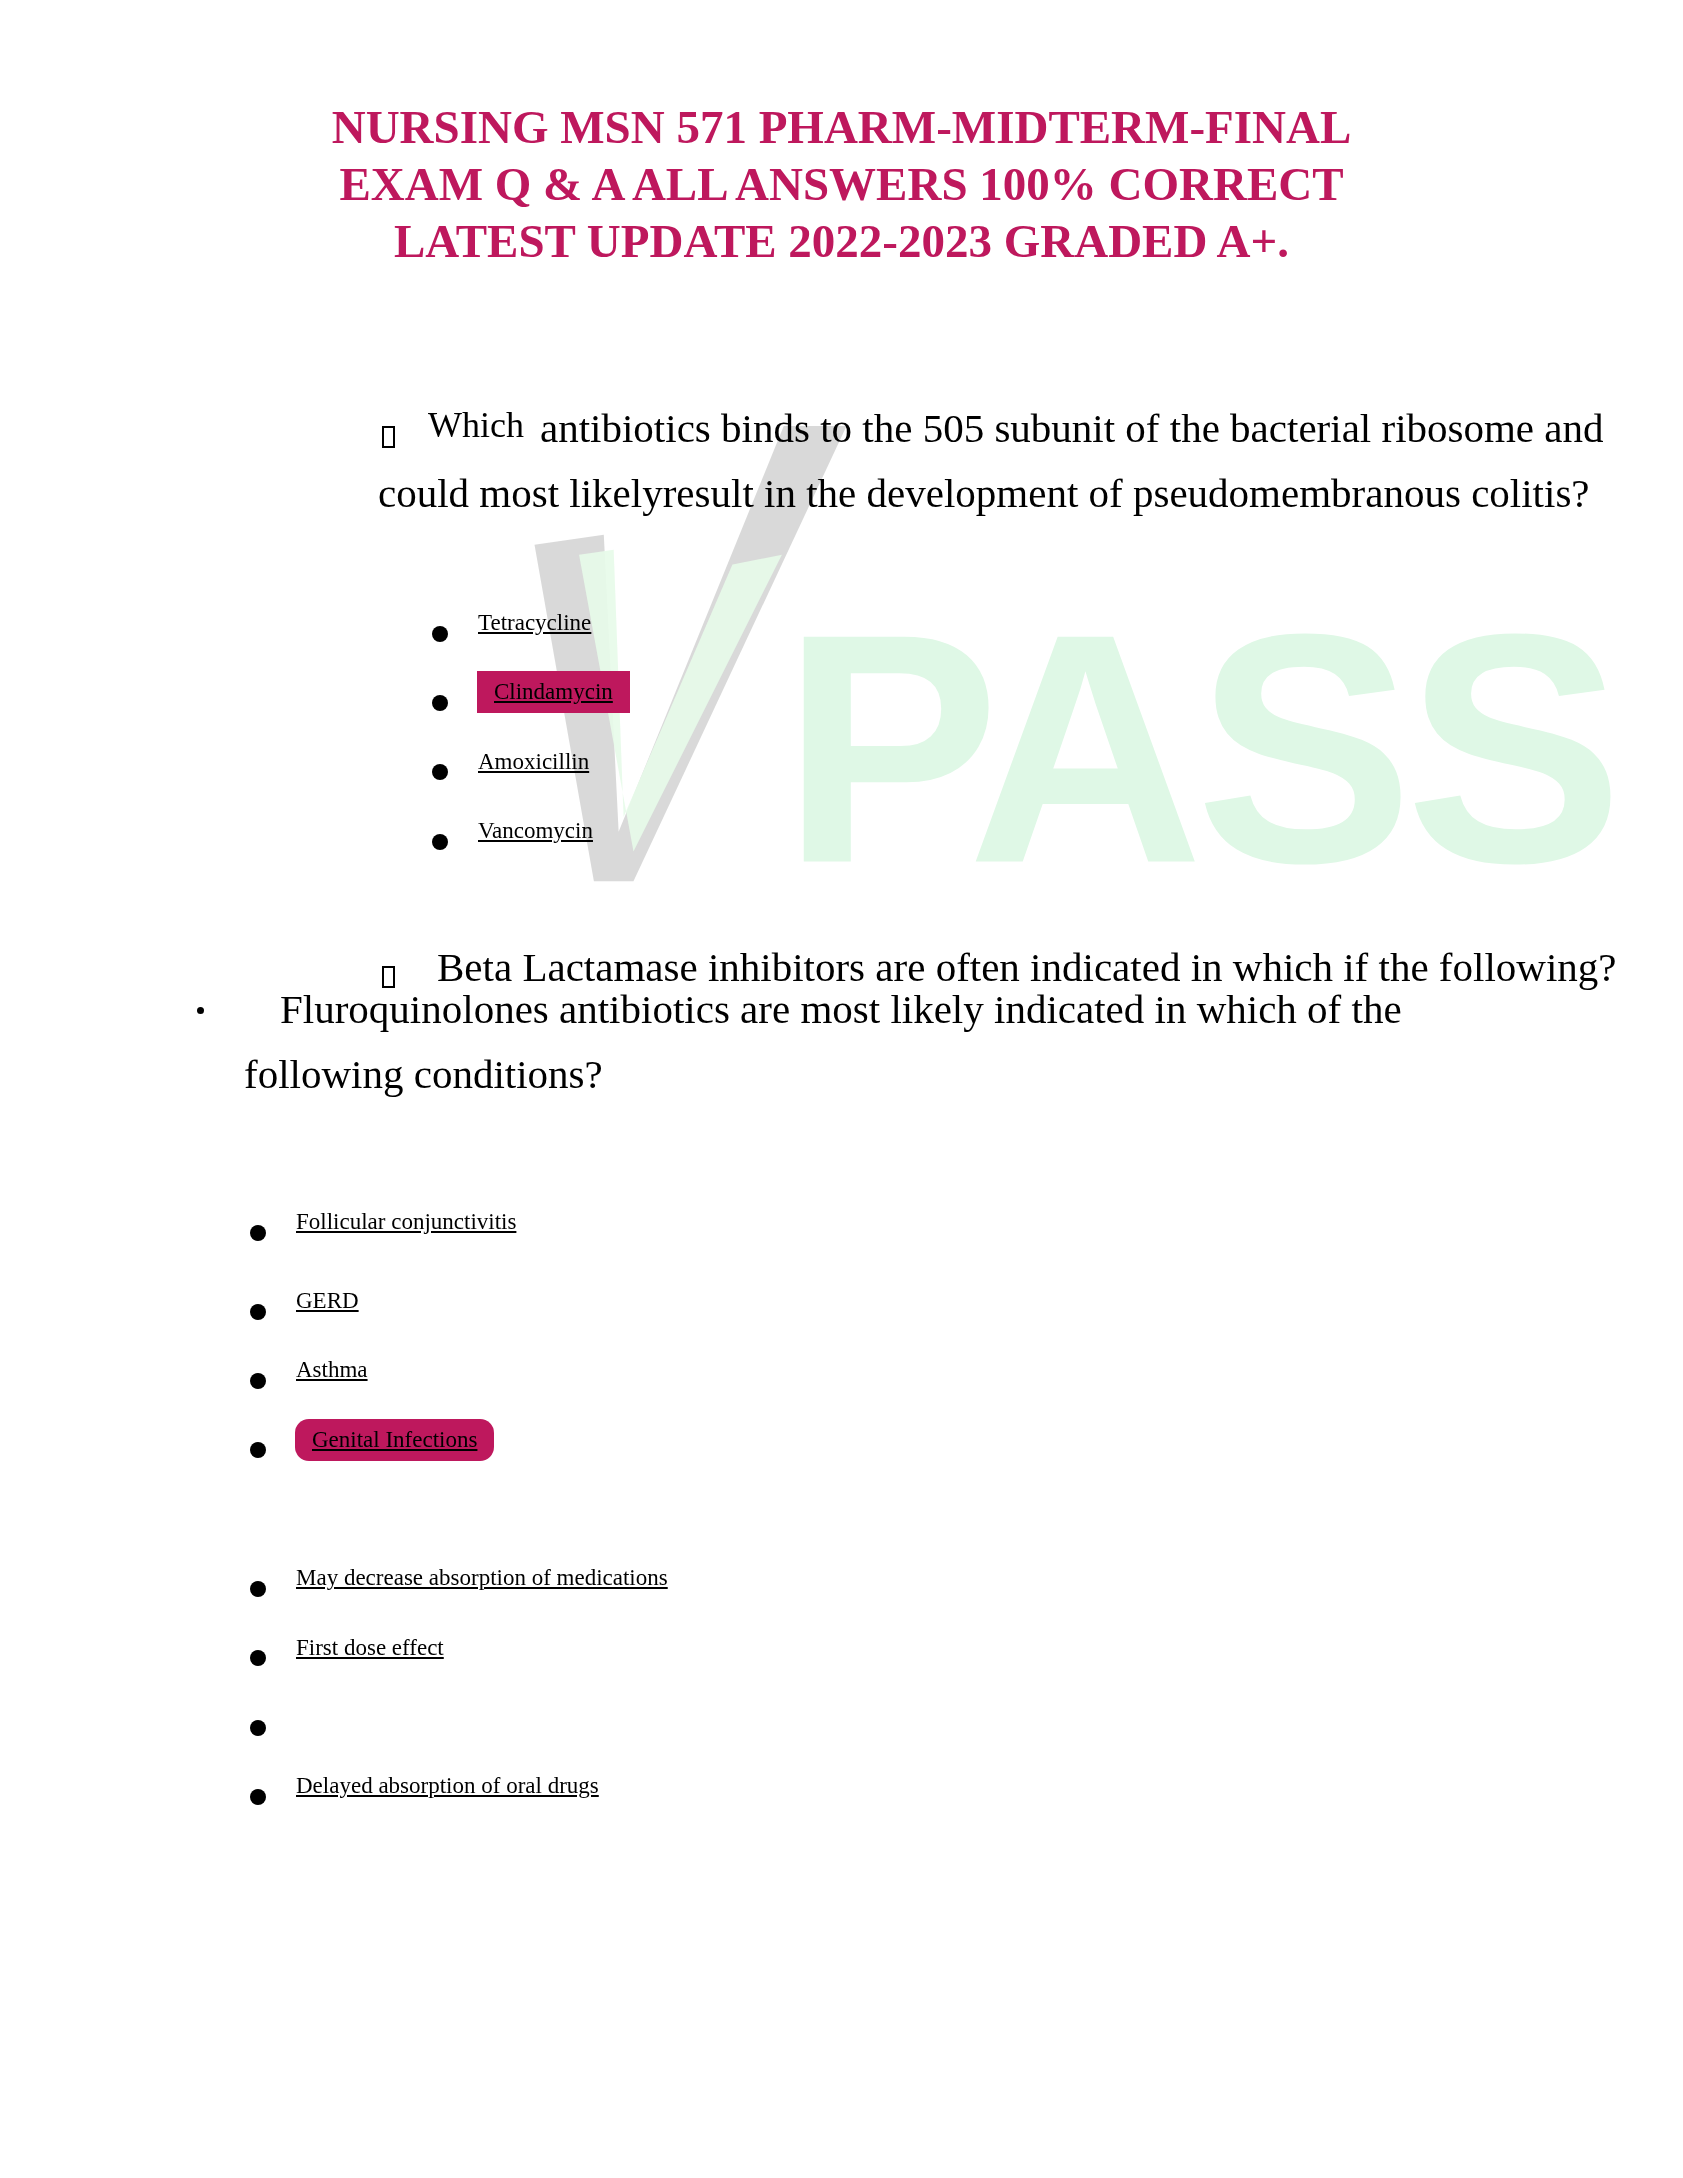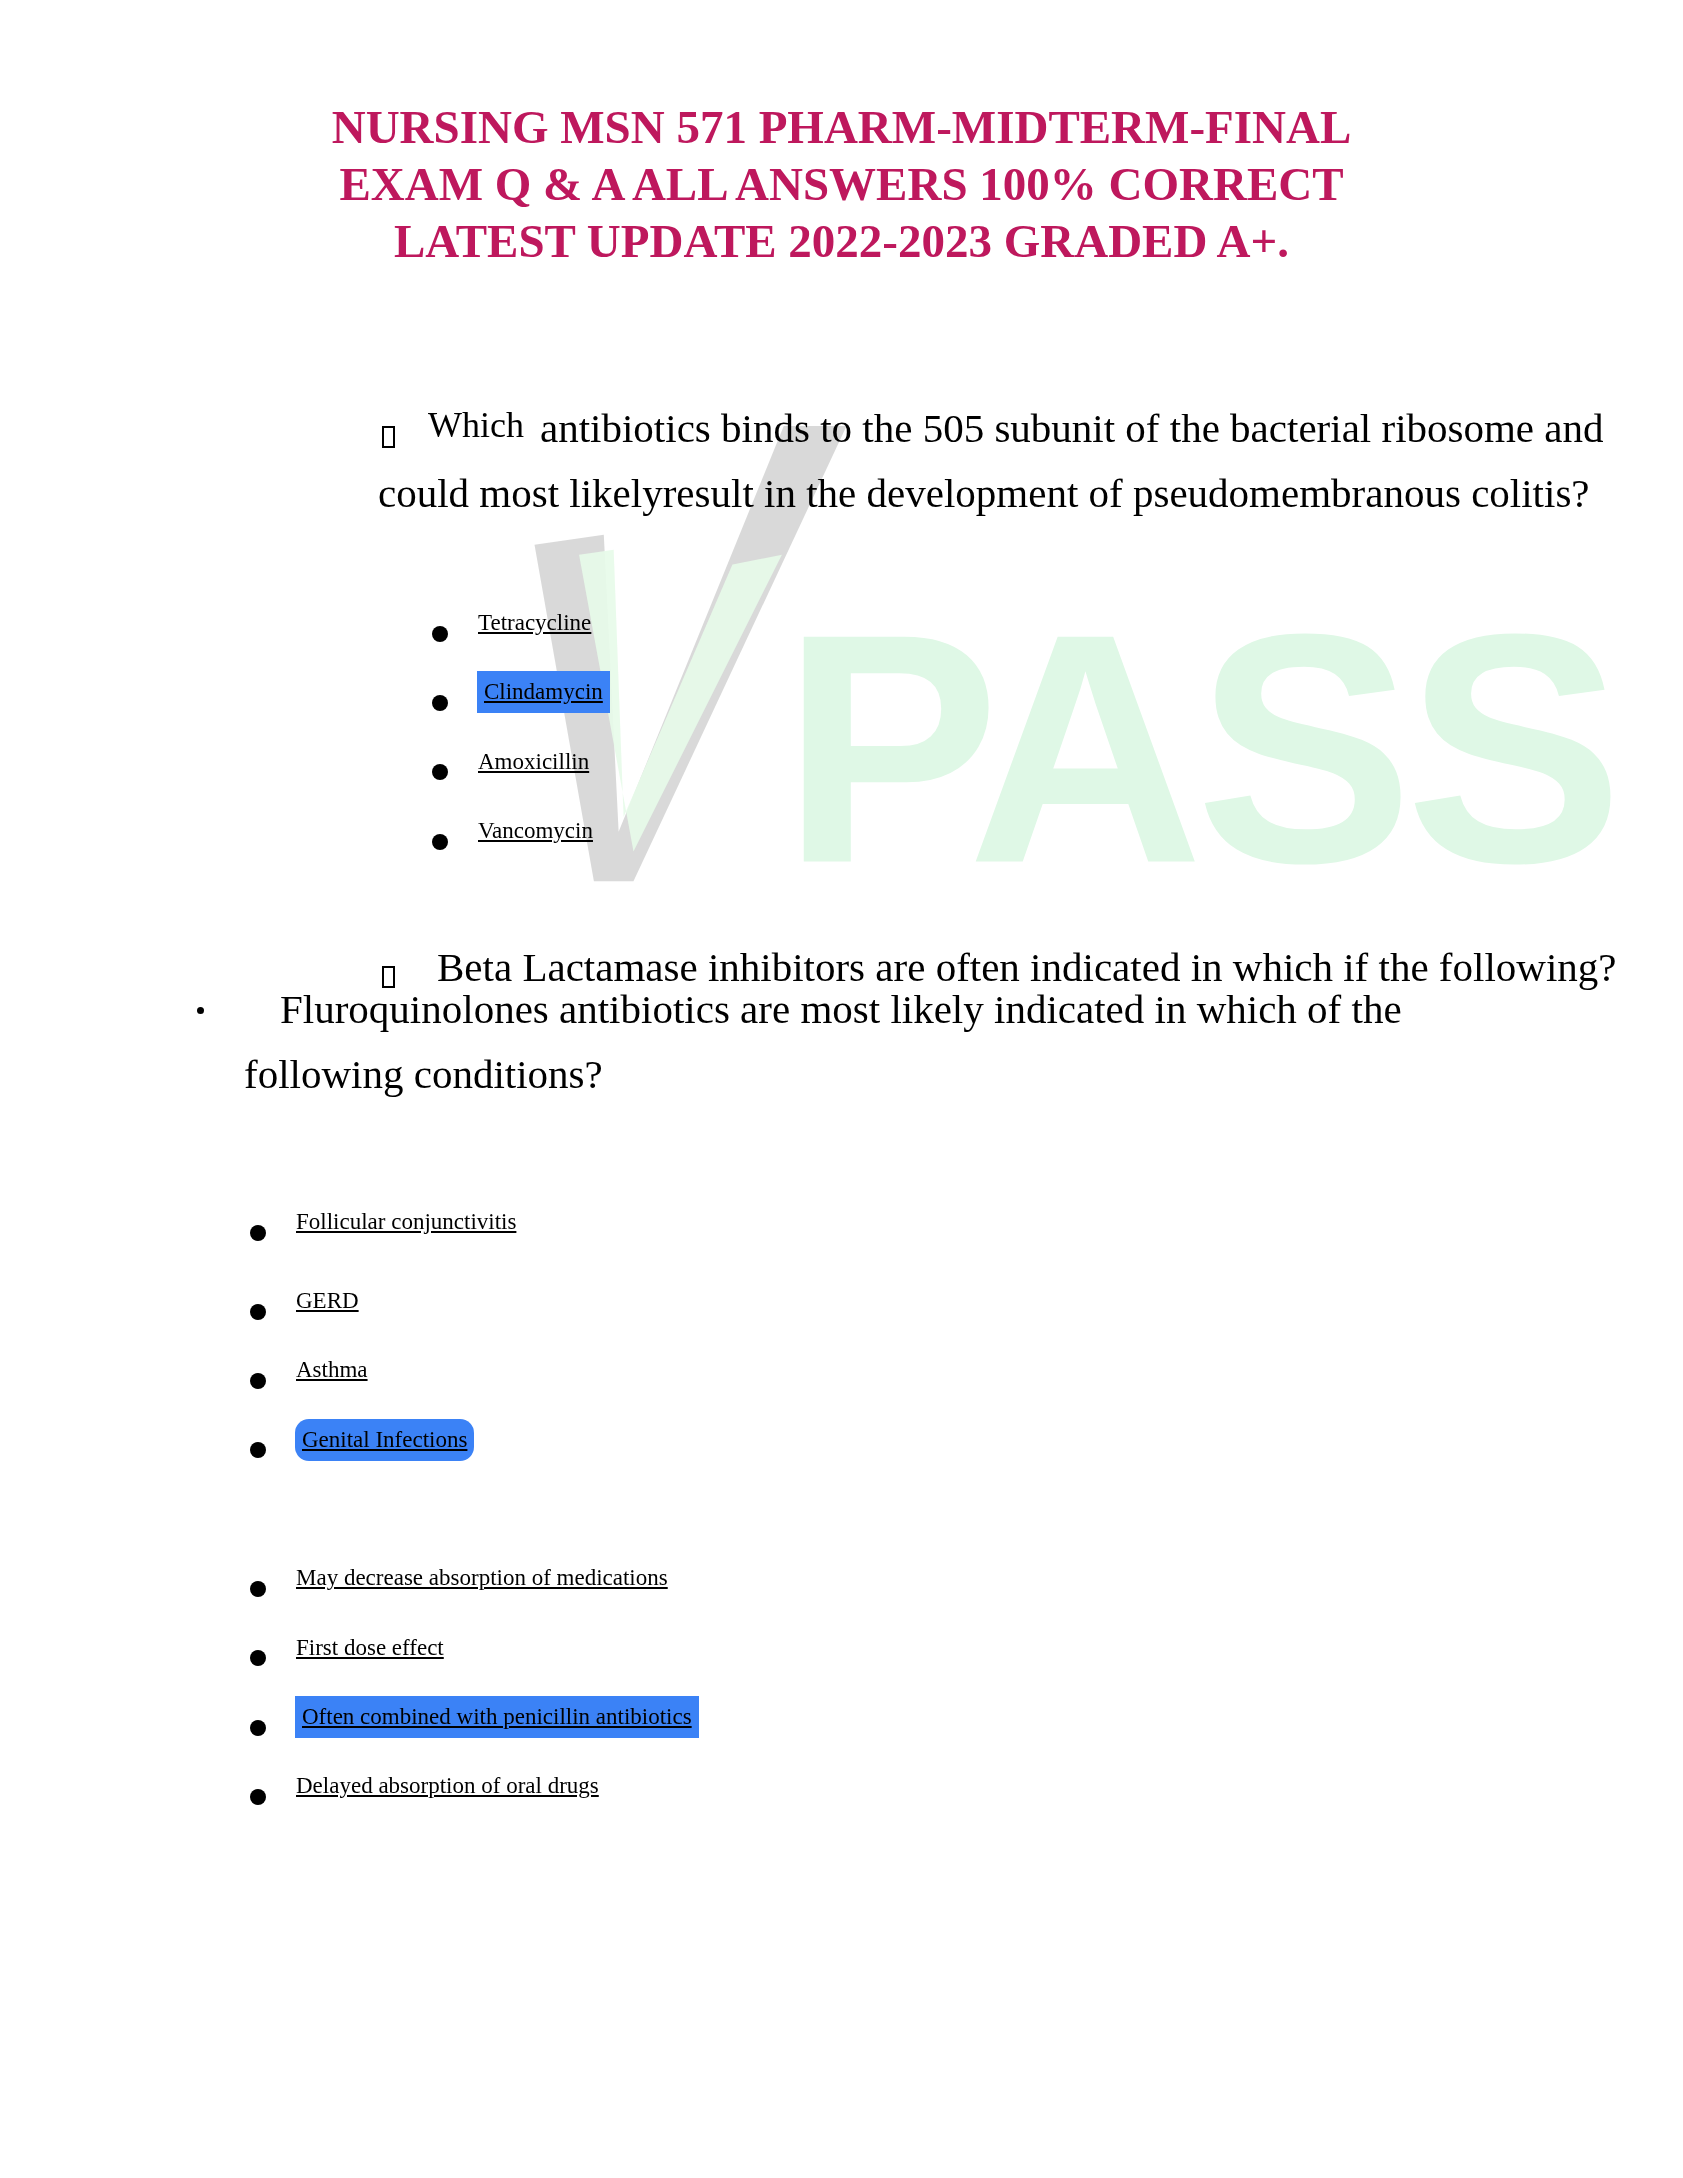--- a/index.html
+++ b/index.html
@@ -14,21 +14,21 @@
     
     .watermark { position: absolute; left: 485px; top: 426px; width: 1148px; height: 475px; z-index: 0; }
 
     .abs { position: absolute; z-index: 1; white-space: nowrap; }
     .q-text { font-size: 41px; }
     .big-which { font-size: 36px; }
     .box-glyph { display: inline-block; width: 13px; height: 22px; border: 2px solid #000; box-sizing: border-box; }
     .bullet-dot { display: inline-block; width: 16px; height: 16px; border-radius: 50%; background: #000; }
     .small-dot { display: inline-block; width: 7px; height: 7px; border-radius: 50%; background: #000; }
     .opt { font-size: 23px; line-height: 42px; text-decoration: underline; }
-    .hl { background: #3b82f6; padding: 0 7px; }
+    .hl { background: #be185d; padding: 0 17px; }
   </style>
 </head>
 <body>
 
 <div class="page">
 
   <svg class="watermark" viewBox="0 0 1160 480">
     <polygon points="50,120 120,110 135,410 310,-20 370,-10 150,460 110,460" fill="#b9b9b9" opacity="0.55"></polygon>
     <polygon points="95,130 130,125 140,395 250,140 300,130 150,430" fill="#e7fbe9" opacity="0.9"></polygon>
     <text x="300" y="440" font-family="Liberation Sans, DejaVu Sans, sans-serif" font-weight="bold" font-size="330" fill="#dff8e6" letter-spacing="-8">PASS</text>
@@ -76,19 +76,18 @@
   <span class="abs bullet-dot" style="left:250px; top:1442px;"></span>
   <span class="abs opt hl" style="left:295px; top:1419px;border-radius:14px;">Genital Infections</span>
 
   <span class="abs bullet-dot" style="left:250px; top:1581px;"></span>
   <span class="abs opt" style="left:296px; top:1557px;">May decrease absorption of medications</span>
 
   <span class="abs bullet-dot" style="left:250px; top:1650px;"></span>
   <span class="abs opt" style="left:296px; top:1627px;">First dose effect</span>
 
   <span class="abs bullet-dot" style="left:250px; top:1720px;"></span>
-  <span class="abs opt hl" style="left:295px; top:1696px;">Often combined with penicillin antibiotics</span>
 
   <span class="abs bullet-dot" style="left:250px; top:1789px;"></span>
   <span class="abs opt" style="left:296px; top:1765px;">Delayed absorption of oral drugs</span>
 
 </div>
 
 
 </body></html>

